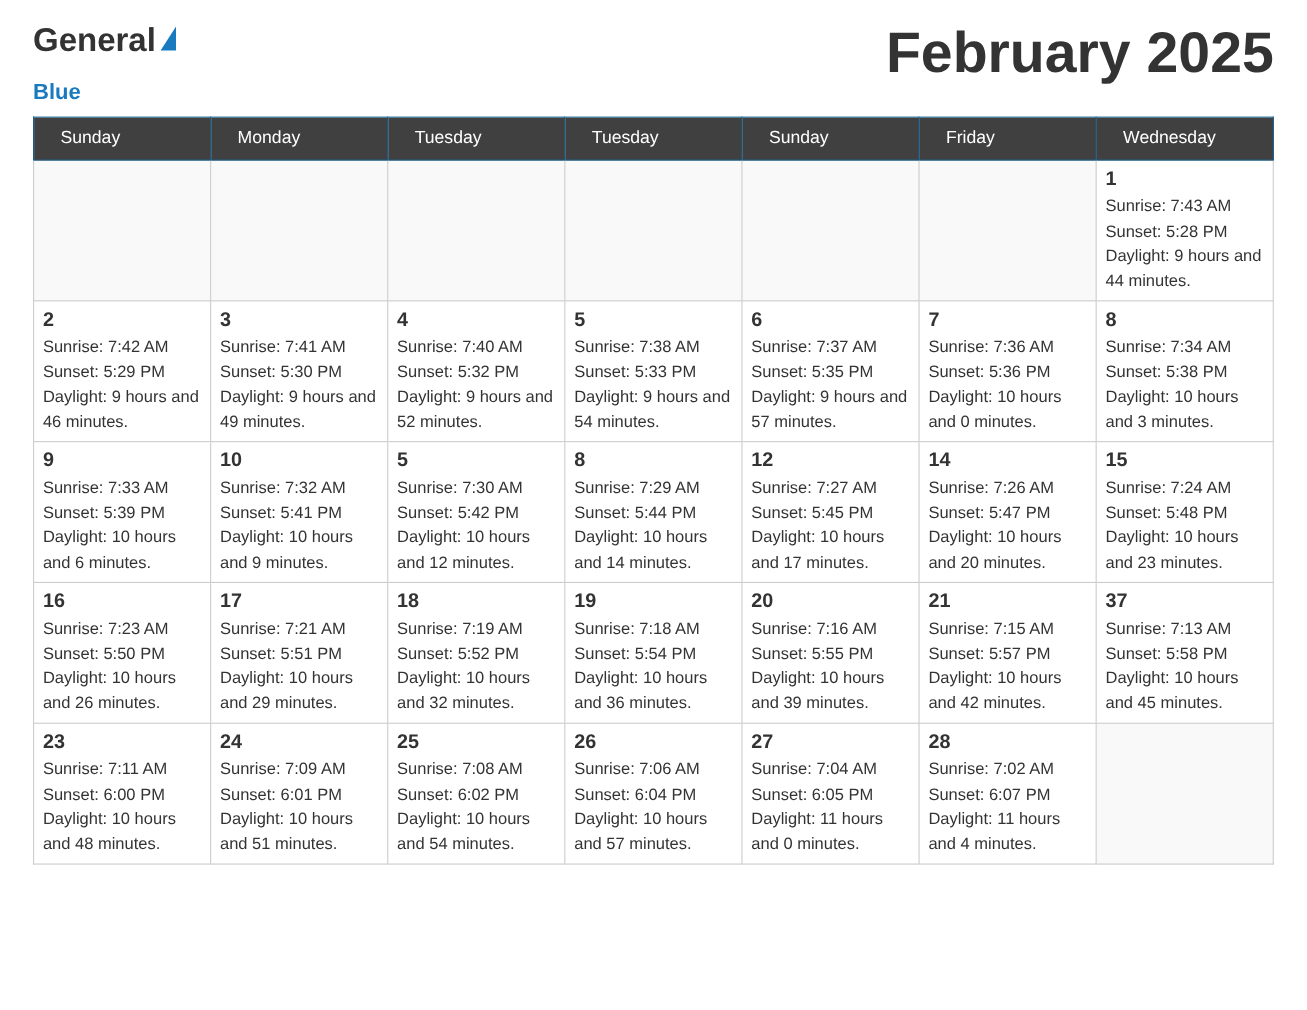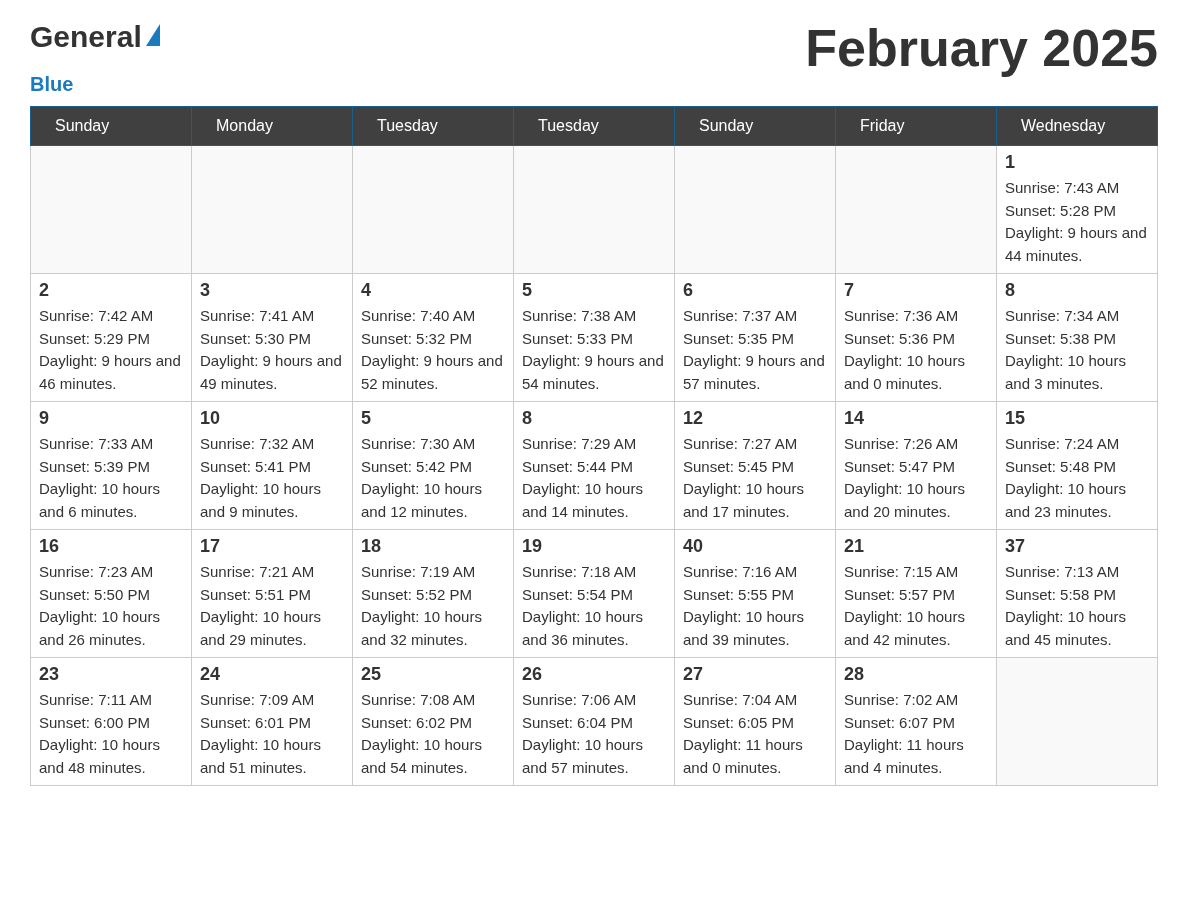--- a/index.html
+++ b/index.html
@@ -187,21 +187,21 @@
         </td>
         <td>
           <div class="day-number">18</div>
           <div class="day-info">Sunrise: 7:19 AM<br>Sunset: 5:52 PM<br>Daylight: 10 hours and 32 minutes.</div>
         </td>
         <td>
           <div class="day-number">19</div>
           <div class="day-info">Sunrise: 7:18 AM<br>Sunset: 5:54 PM<br>Daylight: 10 hours and 36 minutes.</div>
         </td>
         <td>
-          <div class="day-number">40</div>
+          <div class="day-number">20</div>
           <div class="day-info">Sunrise: 7:16 AM<br>Sunset: 5:55 PM<br>Daylight: 10 hours and 39 minutes.</div>
         </td>
         <td>
           <div class="day-number">21</div>
           <div class="day-info">Sunrise: 7:15 AM<br>Sunset: 5:57 PM<br>Daylight: 10 hours and 42 minutes.</div>
         </td>
         <td>
           <div class="day-number">37</div>
           <div class="day-info">Sunrise: 7:13 AM<br>Sunset: 5:58 PM<br>Daylight: 10 hours and 45 minutes.</div>
         </td>

